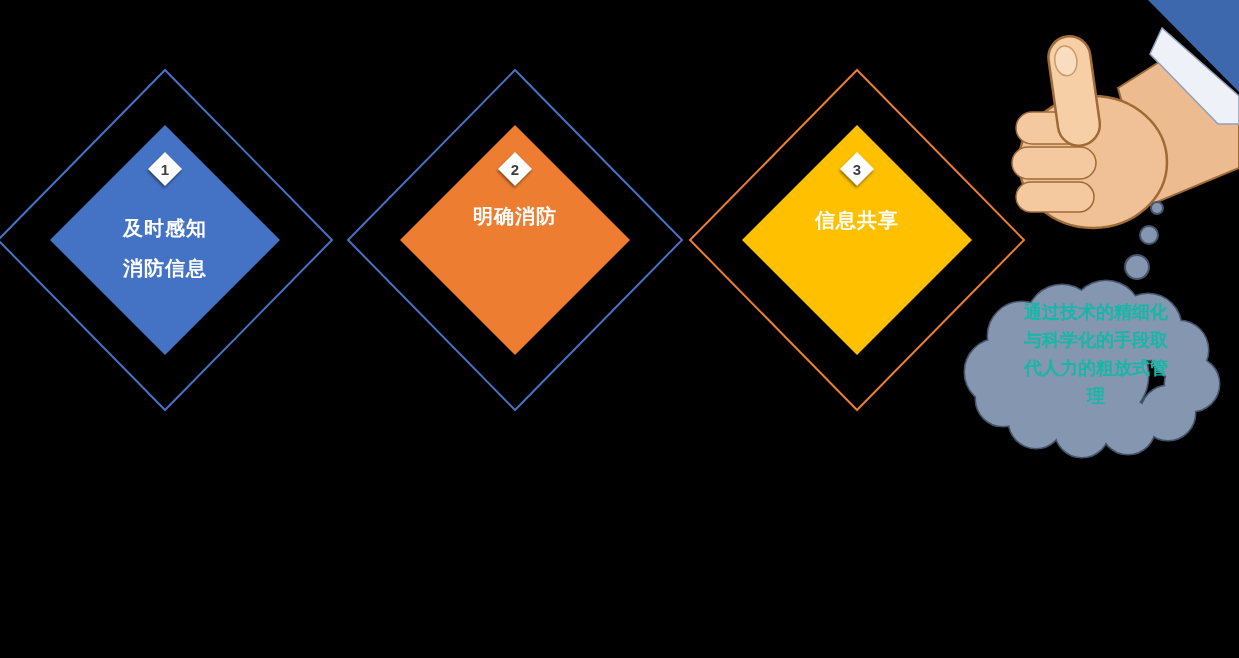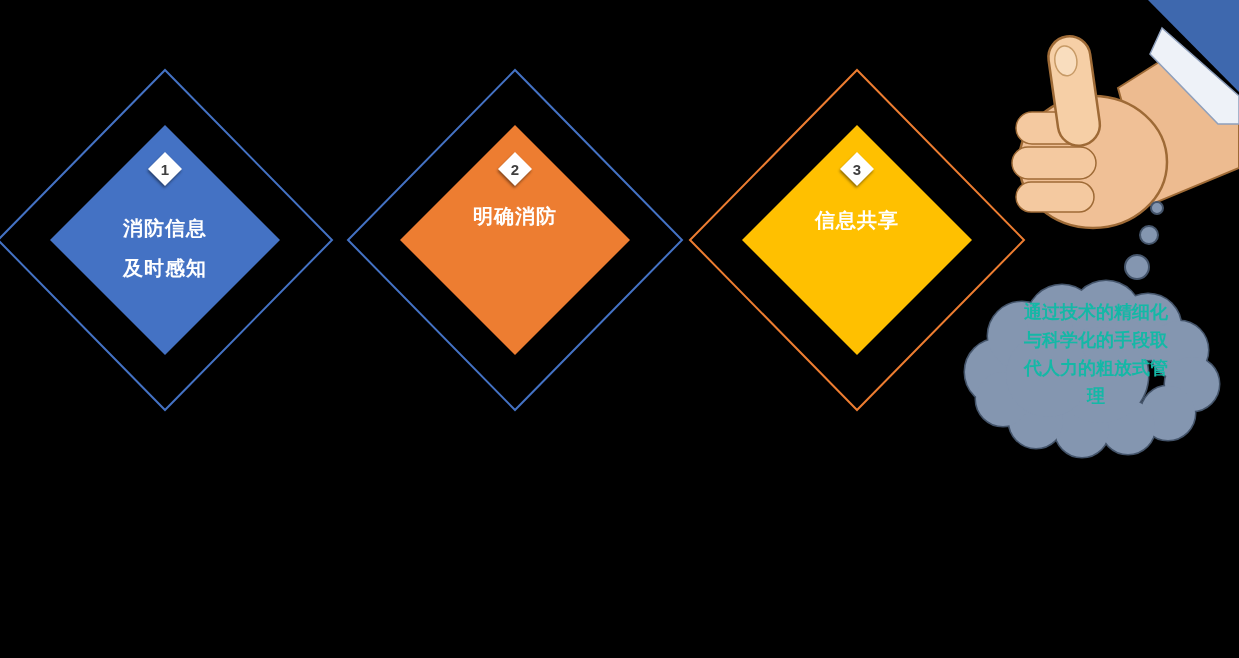--- a/index.html
+++ b/index.html
@@ -145,22 +145,22 @@
   <div class="badge" style="left:498px; top:152px;">
     <div class="badge-diamond"></div>
     <div class="badge-num">2</div>
   </div>
   <div class="badge" style="left:840px; top:152px;">
     <div class="badge-diamond"></div>
     <div class="badge-num">3</div>
   </div>
 
   <div class="step-text" style="left:75px; top:208px;">
+    <div>及时感知</div>
     <div>消防信息</div>
-    <div>及时感知</div>
   </div>
   <div class="step-text" style="left:425px; top:196px;">
     <div>明确消防</div>
   </div>
   <div class="step-text" style="left:767px; top:200px;">
     <div>信息共享</div>
   </div>
 
   <div class="callout-text">通过技术的精细化与科学化的手段取代人力的粗放式管理</div>
 

